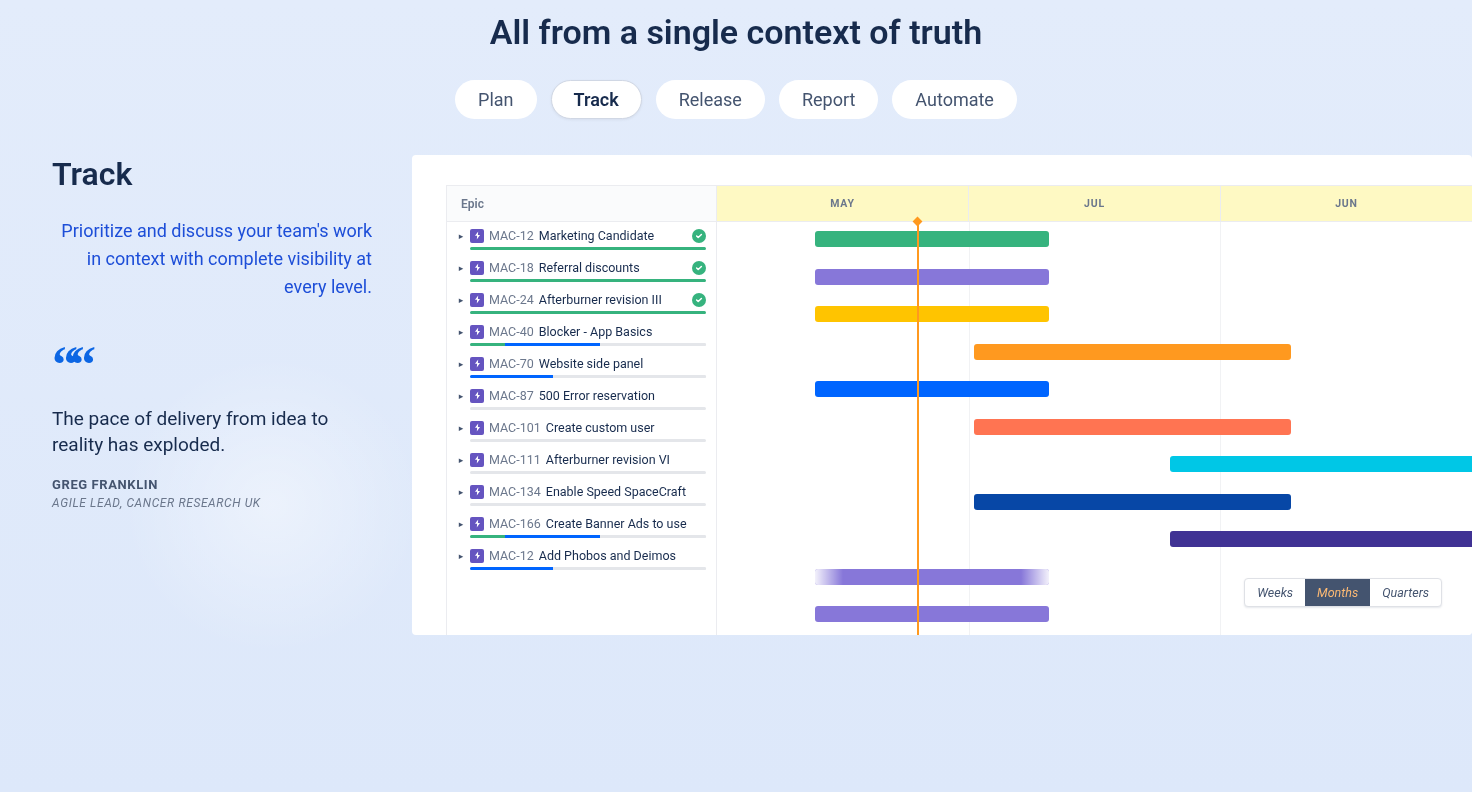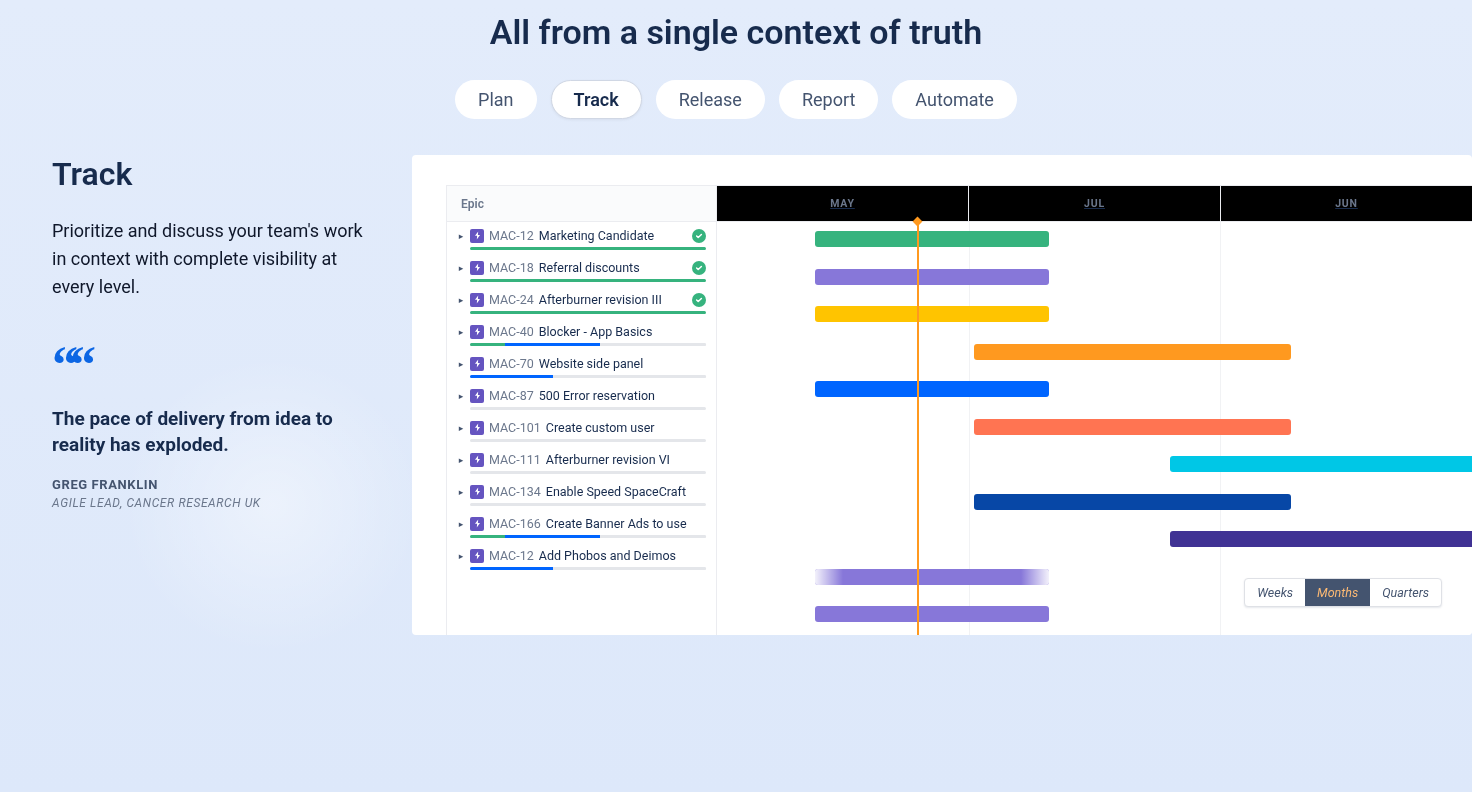--- a/index.html
+++ b/index.html
@@ -52,22 +52,23 @@
   }
   .left-heading {
     font-size: 32px;
     font-weight: 600;
     color: #172b4d;
     margin-bottom: 24px;
   }
   .left-desc {
     font-size: 18px;
     line-height: 1.55;
-    color: #0f172a;
+    color: #1d4ed8;
     margin-bottom: 48px;
+    text-align: right;
   }
   .quote-bubble {
     position: absolute;
     top: 200px;
     left: 70px;
     width: 300px;
     height: 300px;
     background: radial-gradient(circle at 50% 50%, rgba(255,255,255,0.4) 0%, rgba(255,255,255,0) 70%);
     border-radius: 50%;
     z-index: 0;
@@ -80,21 +81,21 @@
     color: #0c66e4;
     font-size: 52px;
     font-family: Georgia, serif;
     font-weight: 900;
     letter-spacing: -8px;
     line-height: 0.6;
     margin-bottom: 26px;
   }
   .quote-text {
     font-size: 19px;
-    font-weight: 700;
+    font-weight: 400;
     color: #172b4d;
     line-height: 1.35;
     margin-bottom: 20px;
   }
   .quote-name {
     font-size: 13px;
     font-weight: 700;
     letter-spacing: 0.6px;
     color: #44546f;
     margin-bottom: 4px;
@@ -236,22 +237,21 @@
   }
   .timeline-col {
     flex: 1;
     position: relative;
     background: #fff;
   }
   .timeline-header {
     height: 36px;
     display: flex;
     border-bottom: 1px solid #ebecf0;
-    background: #000000;
-    text-decoration: underline;
+    background: #fef9c3;
   }
   .month-cell {
     flex: 1;
     display: flex;
     align-items: center;
     justify-content: center;
     font-size: 10.5px;
     font-weight: 700;
     letter-spacing: 0.8px;
     color: #6b778c;

